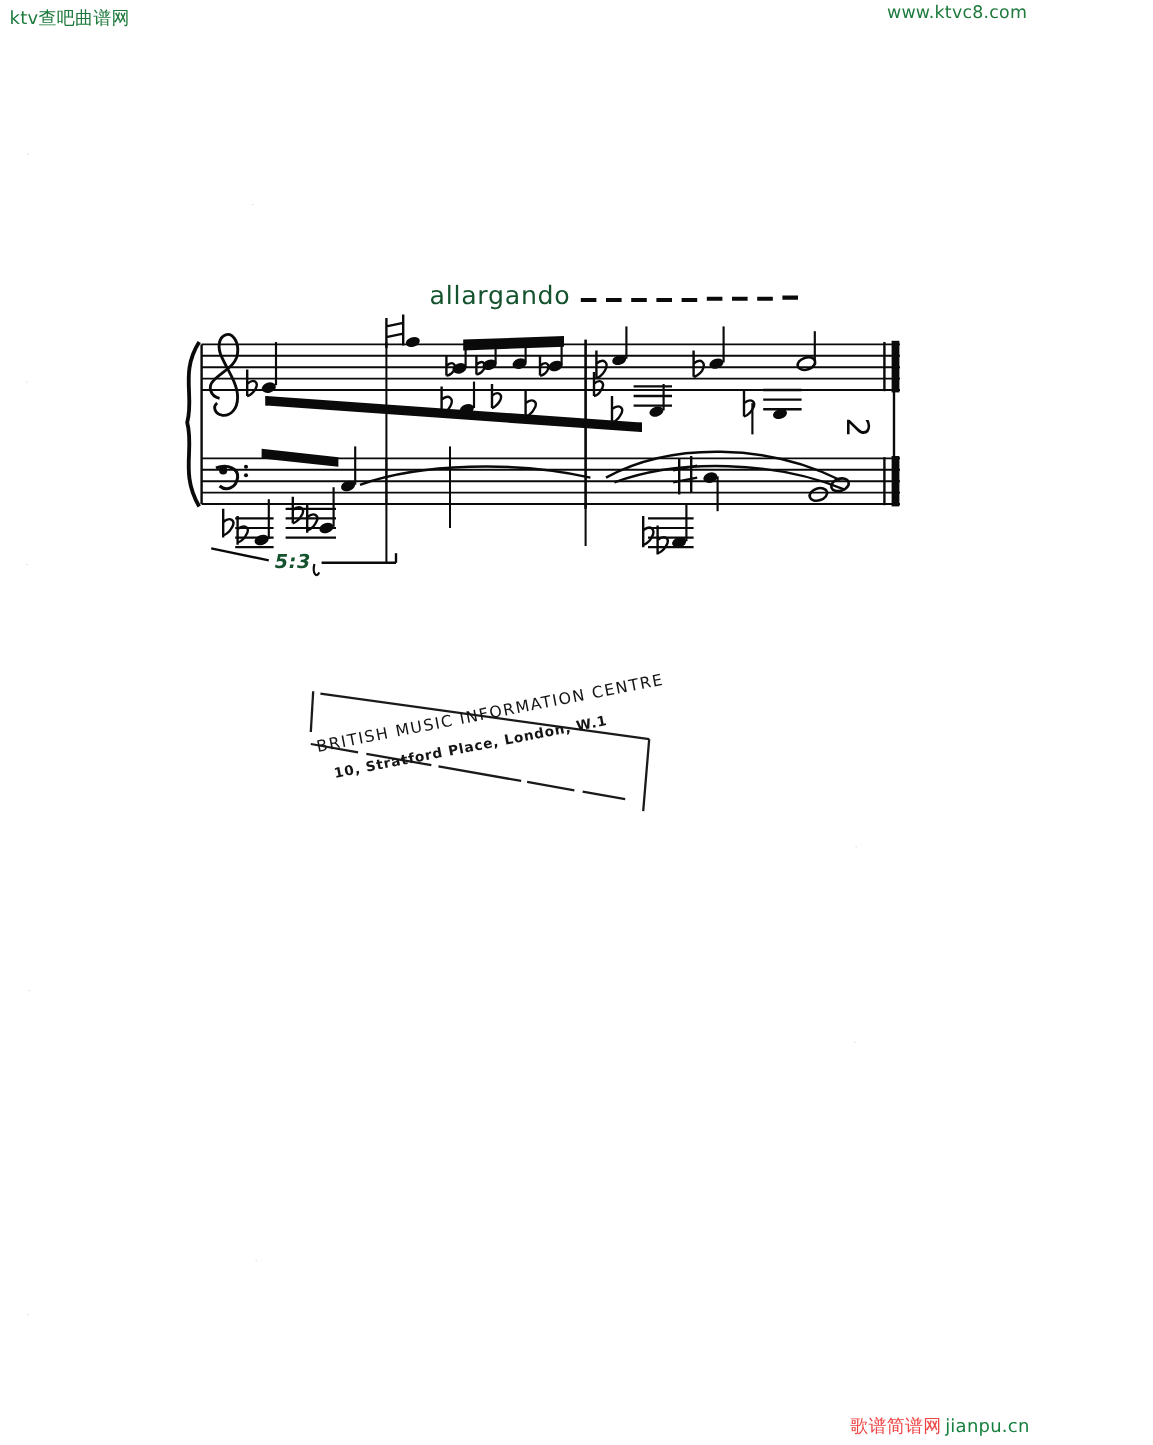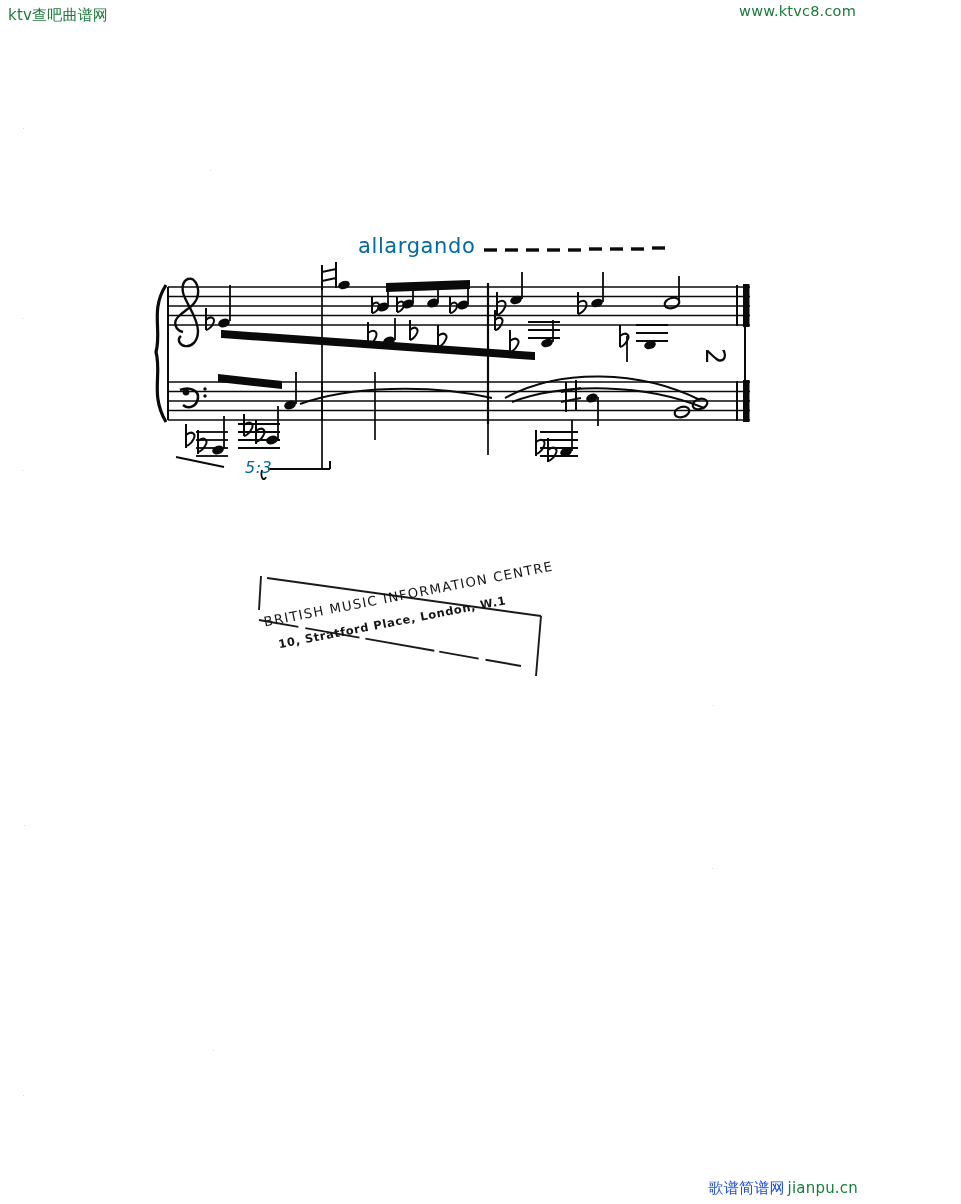--- a/index.html
+++ b/index.html
@@ -35,53 +35,53 @@
     right: 10px; top: 3px;
     color: #1d7a3c;
     font-family: "DejaVu Sans", sans-serif;
     font-size: 14.5px;
   }
   #wm-br {
     right: 8px; bottom: 6px;
     font-size: 15px;
   }
   #wm-br .cn {
-    color: #1d4ed8;
+    color: #ef4444;
     font-family: "DejaVu Sans", sans-serif;
     font-size: 15px;
   }
   #wm-br .en {
     color: #15803d;
     font-family: "DejaVu Sans", sans-serif;
     font-size: 15px;
     margin-left: 3px;
   }
 
   
   .hand {
     position: absolute;
-    color: #0369a1;
+    color: #14532d;
     font-family: "DejaVu Sans", sans-serif;
     white-space: nowrap;
   }
   #allargando {
     left: 358px; top: 234px;
     font-size: 21px;
     letter-spacing: .6px;
   }
   #dedication {
     left: 672px; top: 530px;
     font-size: 23px;
     letter-spacing: 1.4px;
     font-weight: 600;
   }
   #tuplet-label {
-    left: 245px; top: 458px;
+    left: 229px; top: 458px;
     font-size: 16px;
-    font-weight: 400;
+    font-weight: 700;
     font-style: italic;
     letter-spacing: .5px;
   }
 
   
   #score {
     position: absolute;
     left: 0; top: 0;
   }
 

